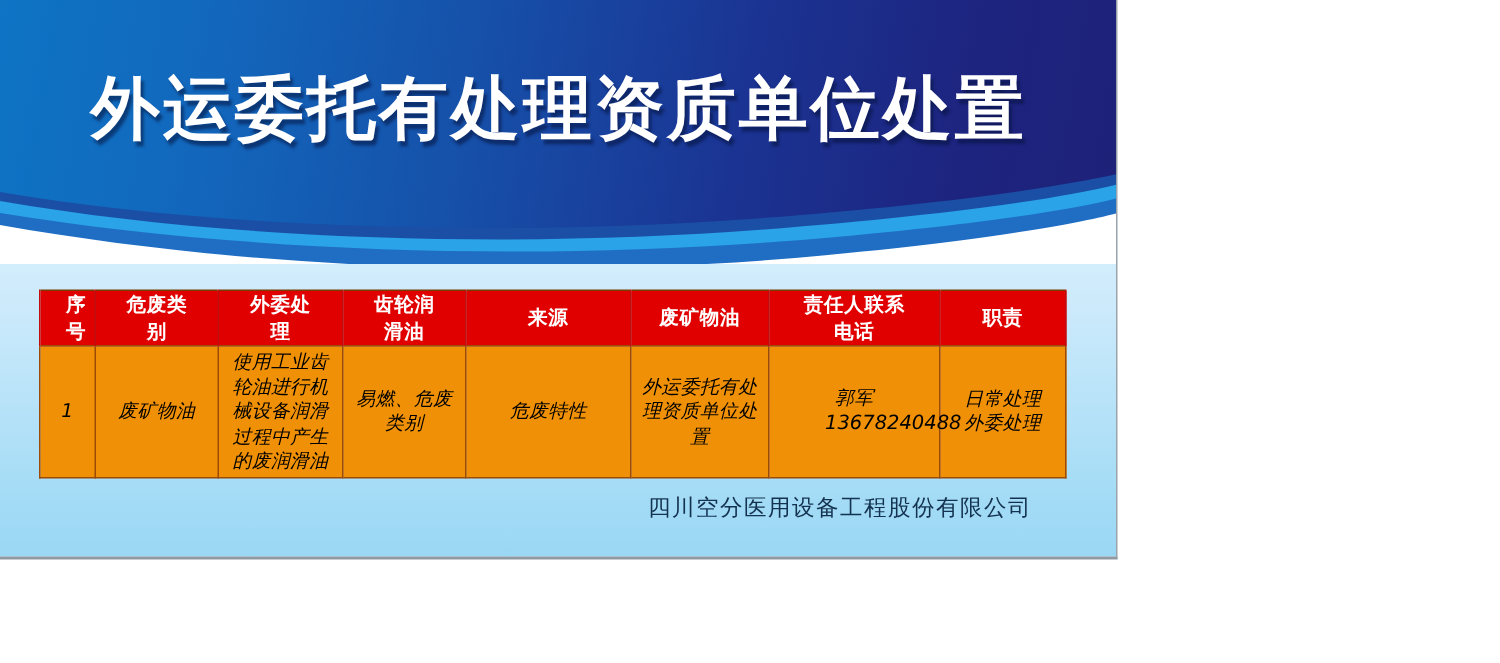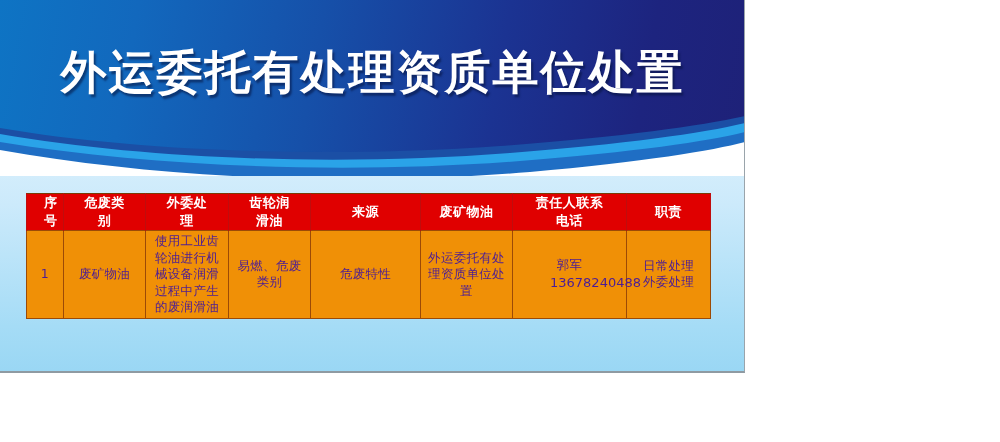--- a/index.html
+++ b/index.html
@@ -80,29 +80,30 @@
     font-weight: bold;
     height: 34px;
     padding: 0 17px;
     text-align: center;
     border-left: 1px solid #c00d0d;
     border-right: 1px solid #c00d0d;
     letter-spacing: 0.5px;
   }
   #info-table td {
     background: #f09006;
-    color: #4c1d95;
+    color: #000000;
     font-size: 12.5px;
     height: 76px;
     padding: 2px 4px;
     vertical-align: middle;
     text-align: center;
     border: 1px solid #9c4a06;
     line-height: 1.32;
     letter-spacing: 0.3px;
+    font-style: italic;
   }
   td.left-cell { text-align: left; padding-left: 7px; }
   td.idx-cell { font-family: "DejaVu Sans", "Liberation Sans", sans-serif; font-size: 13px; }
   td.phone-cell { line-height: 1.45; }
   .phone-num { font-size: 13px; letter-spacing: 0px; margin-left: 33px; }
 
   
   #company {
     position: absolute;
     left: 400px;
@@ -163,14 +164,15 @@
         <td class="left-cell">外运委托有处理资质单位处置</td>
         <td class="phone-cell">
           <div>郭军</div>
           <div class="phone-num">13678240488</div>
         </td>
         <td>日常处理<br>外委处理</td>
       </tr>
     </tbody>
   </table>
 
+  <div id="company">四川空分医用设备工程股份有限公司</div>
 
 </div>
 
 </body></html>

